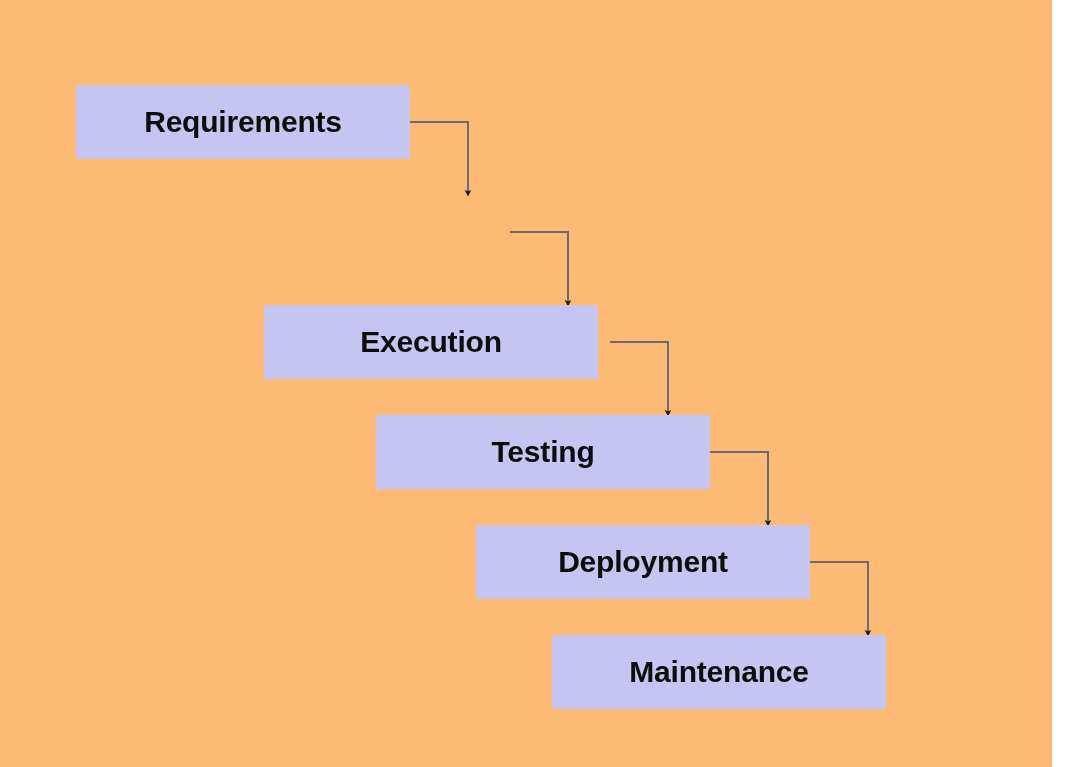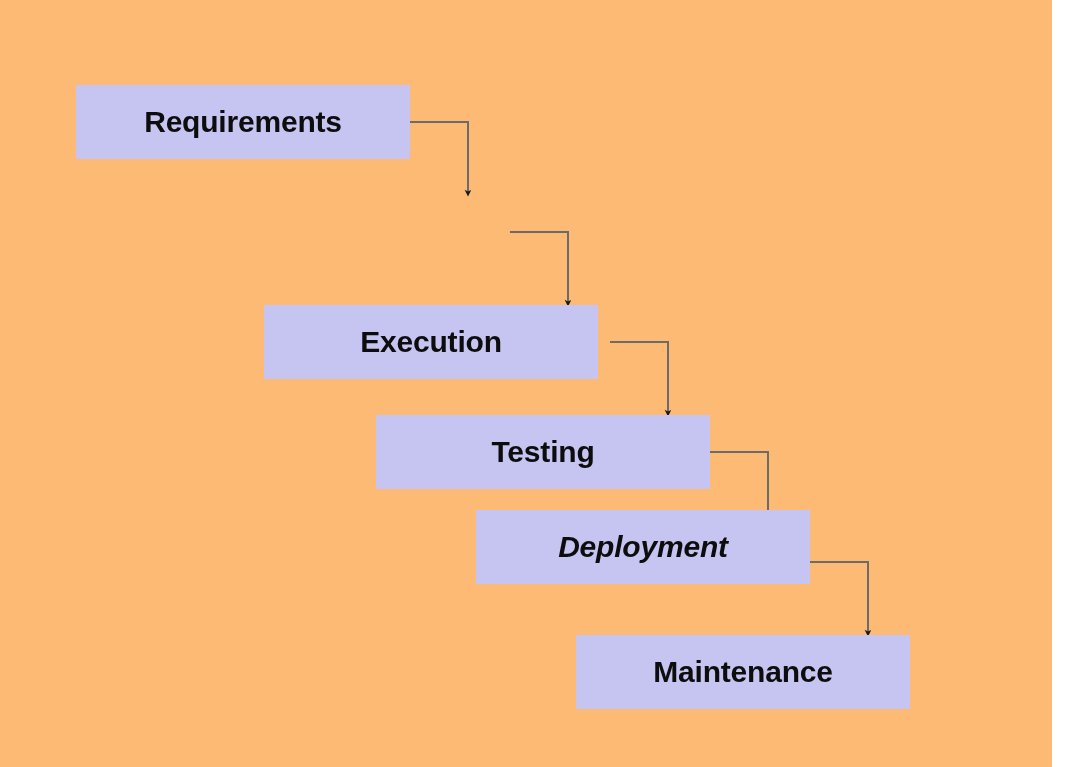--- a/index.html
+++ b/index.html
@@ -73,21 +73,21 @@
 
 
   <div class="phase-box" style="left:264px; top:305px; width:334px; height:74px;">
     <span class="phase-label">Execution</span>
   </div>
 
   <div class="phase-box" style="left:376px; top:415px; width:334px; height:74px;text-align:center;">
     <span class="phase-label">Testing</span>
   </div>
 
-  <div class="phase-box" style="left:476px; top:510px; width:334px; height:74px;font-style:italic;">
+  <div class="phase-box" style="left:476px; top:525px; width:334px; height:74px;">
     <span class="phase-label">Deployment</span>
   </div>
 
-  <div class="phase-box" style="left:576px; top:635px; width:334px; height:74px;">
+  <div class="phase-box" style="left:552px; top:635px; width:334px; height:74px;">
     <span class="phase-label">Maintenance</span>
   </div>
 
 </div>
 
 </body></html>

